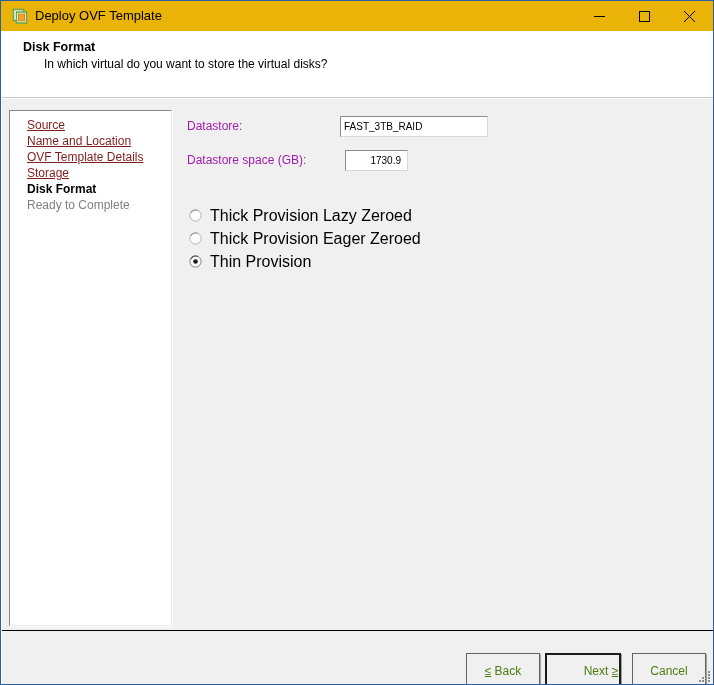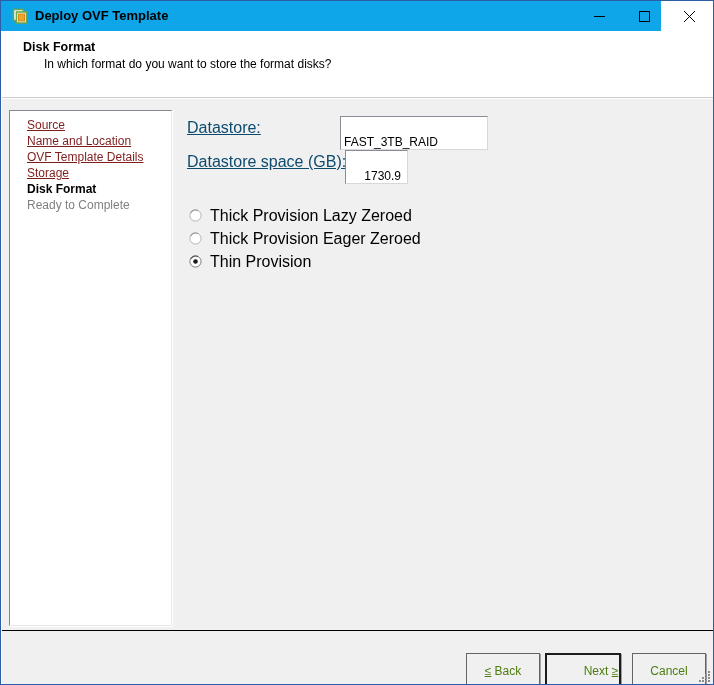--- a/index.html
+++ b/index.html
@@ -26,24 +26,23 @@
     border: 1px solid #2b5ea7;
     border-top: 1px solid #2b5ea7;
     background: #ffffff;
     overflow: hidden;
   }
 
   
   .titlebar {
     position: absolute;
     left: 0; top: 0;
-    width: 660px;
+    width: 712px;
     height: 30px;
-    background: #0ea5e9;
-    font-weight: bold;
+    background: #eab308;
   }
   .title-icon {
     position: absolute;
     left: 11px; top: 7px;
     width: 16px; height: 16px;
   }
   .title-text {
     position: absolute;
     left: 34px; top: 7px;
     font-size: 13px;
@@ -143,38 +142,37 @@
 
   
   .formarea {
     position: absolute;
     left: 171px; top: 0;
     width: 540px;
     height: 531px;
   }
   .field-label {
     position: absolute;
-    font-size: 16px;
-    color: #0c4a6e;
-    white-space: nowrap;
-    text-decoration: underline;
+    font-size: 12px;
+    color: #a21caf;
+    white-space: nowrap;
   }
   .textbox {
     position: absolute;
     background: #ffffff;
     box-sizing: border-box;
     border-top: 1px solid #898c95;
     border-left: 1px solid #898c95;
     border-right: 1px solid #d8d8d8;
     border-bottom: 1px solid #d8d8d8;
     font-family: "Liberation Sans", sans-serif;
-    font-size: 12px;
+    font-size: 10px;
     color: #000000;
     line-height: 19px;
-    padding: 16px 3px;
+    padding: 0 3px;
     white-space: nowrap;
     overflow: hidden;
   }
   #datastore-field {
     left: 167px; top: 17px;
     width: 148px; height: 21px;
     text-align: left;
   }
   #space-field {
     left: 172px; top: 51px;
@@ -283,21 +281,21 @@
     <div class="winbtn close" id="btn-close">
       <svg class="glyph" viewBox="0 0 45 30">
         <line x1="17" y1="10" x2="28" y2="21" stroke="#000" stroke-width="1"></line>
         <line x1="28" y1="10" x2="17" y2="21" stroke="#000" stroke-width="1"></line>
       </svg>
     </div>
   </div>
 
   <div class="header">
     <div class="header-title">Disk Format</div>
-    <div class="header-sub">In which format do you want to store the format disks?</div>
+    <div class="header-sub">In which virtual do you want to store the virtual disks?</div>
   </div>
 
   <div class="body-area">
 
     <div class="navpanel">
       <div class="navlist">
         <span class="navitem link">Source</span>
         <span class="navitem link">Name and Location</span>
         <span class="navitem link">OVF Template Details</span>
         <span class="navitem link">Storage</span>

